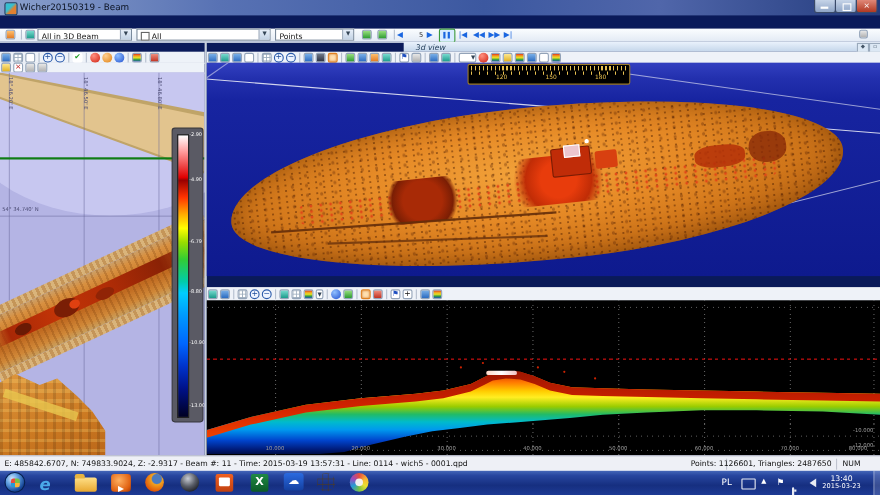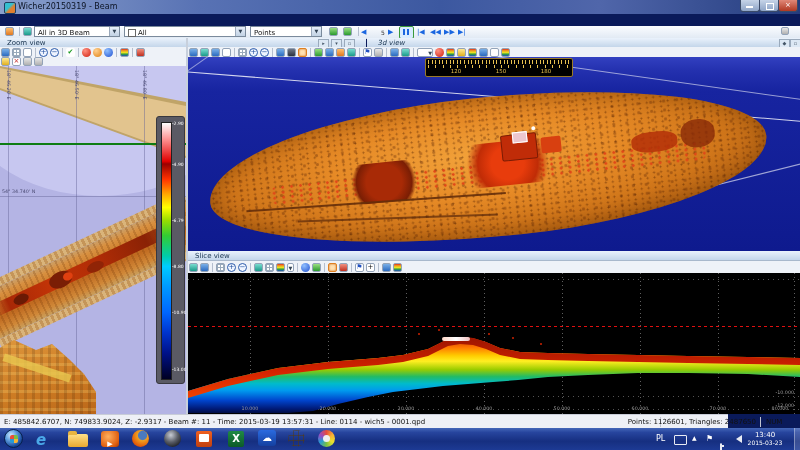--- a/index.html
+++ b/index.html
@@ -90,21 +90,21 @@
     background:repeating-linear-gradient(90deg,#e01010 0 3px,transparent 3px 6px);}
   .xlbl{position:absolute;top:131px;width:40px;text-align:center;font-size:6px;color:#9a9a9a;transform:scale(.8);}
   .dlbl{position:absolute;left:560px;width:46px;text-align:right;font-size:6px;color:#9a9a9a;transform:scale(.8);transform-origin:100% 0;}
   #band,#crest{position:absolute;left:0;top:0;width:612px;height:140px;}
   #band{background:linear-gradient(180deg,#440000 42%,#cc3300 47%,#ff7700 53%,#ffcc00 59%,#ffee22 63%,#99cc00 69%,#22bb66 74%,#00bbcc 79%,#0099ee 84%,#0044cc 91%,#001a77 97%,#000d44 100%);
     clip-path:polygon(0px 118px,40px 106px,90px 95px,140px 89px,190px 85px,215px 82px,240px 76px,252px 70px,260px 66px,272px 64px,285px 65px,298px 69px,312px 75px,332px 79px,360px 80px,400px 81px,450px 82px,500px 83px,560px 84px,612px 85px,612px 104px,560px 101px,500px 100px,450px 100px,400px 102px,360px 104px,330px 107px,305px 109px,280px 111px,255px 113px,230px 116px,205px 119px,180px 124px,150px 131px,125px 138px,100px 140px,0px 140px);}
   #crest{background:linear-gradient(180deg,#7a0e00 30%,#d42200 70%,#ff5500 100%);
     clip-path:polygon(0px 118px,40px 106px,90px 95px,140px 89px,190px 85px,215px 82px,240px 76px,252px 70px,260px 66px,272px 64px,285px 65px,298px 69px,312px 75px,332px 79px,360px 80px,400px 81px,450px 82px,500px 83px,560px 84px,612px 85px,612px 92px,560px 91px,500px 90px,450px 89px,400px 88px,360px 87px,332px 86px,312px 82px,298px 76px,285px 72px,272px 71px,260px 73px,252px 77px,240px 83px,215px 89px,190px 92px,140px 96px,90px 102px,40px 113px,0px 125px);}
   .spkdot{position:absolute;width:2px;height:2px;background:#cc2200;border-radius:50%;}
   
-  #status{left:0;top:414px;width:728px;height:14px;background:#eef0f6;border-top:1px solid #c8ccd8;
+  #status{left:0;top:414px;width:800px;height:14px;background:#eef0f6;border-top:1px solid #c8ccd8;
     font-size:7px;color:#222;}
   .ssep{position:absolute;top:2px;width:1px;height:10px;background:#c0c4d0;}
   
   #taskbar{left:0;top:428px;width:800px;height:22px;
     background:linear-gradient(180deg,#4466b8 0%,#27459e 20%,#162f80 60%,#1d3a94 100%);}
   #orb{position:absolute;left:4px;top:1px;width:19px;height:19px;border-radius:50%;
     background:radial-gradient(circle at 35% 30%,#cfe8ff,#5f9fe0 35%,#1a4a9a 70%,#0a2a6a 100%);
     border:1px solid #07204e;box-sizing:border-box;}
   #orb .flag{position:absolute;left:5px;top:5px;width:8px;height:8px;border-radius:2px;
     background:conic-gradient(#7ac143 0 90deg,#f8b334 90deg 180deg,#259ad6 180deg 270deg,#e84c3c 270deg 360deg);}
@@ -185,26 +185,20 @@
       <span class="abs" style="left:3px;top:2px;width:2px;height:6px;background:#1a66e0;"></span>
       <span class="abs" style="left:7px;top:2px;width:2px;height:6px;background:#1a66e0;"></span>
     </span>
     <span class="abs pb" style="left:417px;top:1px;">|◀</span>
     <span class="abs pb" style="left:430px;top:1px;">◀◀</span>
     <span class="abs pb" style="left:444px;top:1px;">▶▶</span>
     <span class="abs pb" style="left:458px;top:1px;">▶|</span>
     <span class="abs c gray" style="left:780px;top:1px;width:8px;height:8px;"></span>
   </div>
 
-  <div class="abs phdr" style="left:0;top:38px;width:366px;">
-    <span class="lbl">Zoom view</span>
-    <span class="pbtn" style="left:318px;">▸</span>
-    <span class="pbtn" style="left:331px;">▾</span>
-    <span class="pbtn" style="left:344px;">▫</span>
-  </div>
   <div class="abs phdr" style="left:367px;top:38px;width:433px;">
     <span class="lbl" style="left:11px;font-style:italic;">3d view</span>
     <span class="pbtn" style="left:412px;">◆</span>
     <span class="pbtn" style="left:423px;">▫</span>
   </div>
 
   <div class="abs flexrow ptoolbar" style="left:0;top:47px;width:186px;height:10px;">
     <span class="c blue"></span>
     <span class="c grid"></span>
     <span class="c white"></span>
@@ -332,23 +326,20 @@
 
     <div id="ruler">
       <div class="t1"></div>
       <div class="t2"></div>
       <span class="rlbl" style="left:18px;">120</span>
       <span class="rlbl" style="left:63px;">150</span>
       <span class="rlbl" style="left:108px;">180</span>
     </div>
   </div>
 
-  <div class="abs phdr" style="left:188px;top:251px;width:612px;">
-    <span class="lbl">Slice view</span>
-  </div>
   <div class="abs flexrow ptoolbar" style="left:188px;top:261px;width:612px;height:12px;">
     <span class="c teal"></span>
     <span class="c blue"></span>
     <span class="tsep"></span>
     <span class="c grid"></span>
     <span class="c mag">+</span>
     <span class="c mag">−</span>
     <span class="tsep"></span>
     <span class="c teal"></span>
     <span class="c grid"></span>

